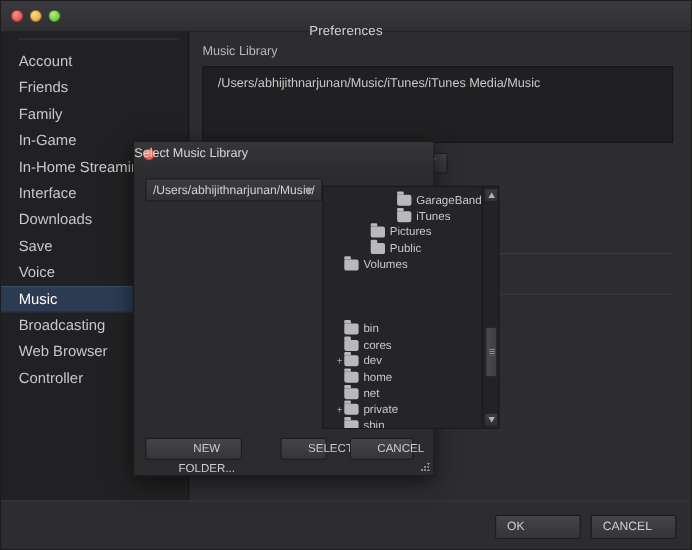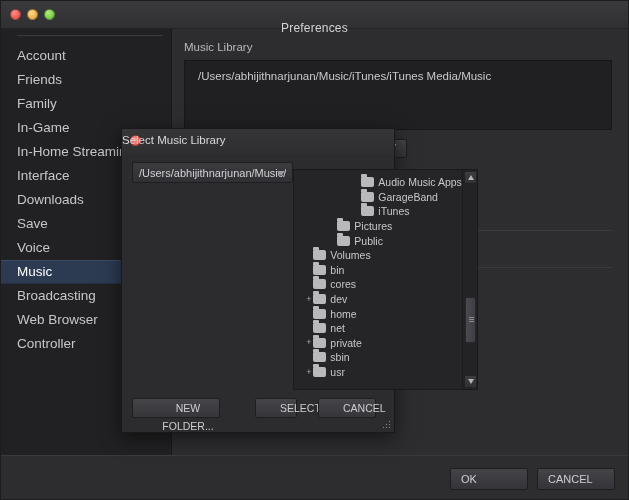--- a/index.html
+++ b/index.html
@@ -515,48 +515,43 @@
       <div class="combo">
         <div class="combo-val">/Users/abhijithnarjunan/Music/</div>
         <div class="combo-arrow"></div>
       </div>
 
       <div class="tree-wrap">
         <div class="tree" id="tree">
             <div class="tree-row" style="padding-left: 58px;">
               <span class="twisty"></span>
               <span class="folder-ico"></span>
-              <span class="tree-label">Audio Music Apps</span>
+              <span class="tree-label">GarageBand</span>
             </div>
             <div class="tree-row" style="padding-left: 58px;">
               <span class="twisty"></span>
               <span class="folder-ico"></span>
-              <span class="tree-label">GarageBand</span>
-            </div>
-            <div class="tree-row" style="padding-left: 58px;">
-              <span class="twisty"></span>
-              <span class="folder-ico"></span>
               <span class="tree-label">iTunes</span>
             </div>
             <div class="tree-row" style="padding-left: 34px;">
               <span class="twisty"></span>
               <span class="folder-ico"></span>
               <span class="tree-label">Pictures</span>
             </div>
             <div class="tree-row" style="padding-left: 34px;">
               <span class="twisty"></span>
               <span class="folder-ico"></span>
               <span class="tree-label">Public</span>
             </div>
             <div class="tree-row" style="padding-left: 10px;">
               <span class="twisty"></span>
               <span class="folder-ico"></span>
               <span class="tree-label">Volumes</span>
             </div>
-            <div class="tree-row" style="padding-left: 10px;">
+            <div class="tree-row" style="padding-left: 10px; margin-top: 44px;">
               <span class="twisty"></span>
               <span class="folder-ico"></span>
               <span class="tree-label">bin</span>
             </div>
             <div class="tree-row" style="padding-left: 10px;">
               <span class="twisty"></span>
               <span class="folder-ico"></span>
               <span class="tree-label">cores</span>
             </div>
             <div class="tree-row" style="padding-left: 10px;">

